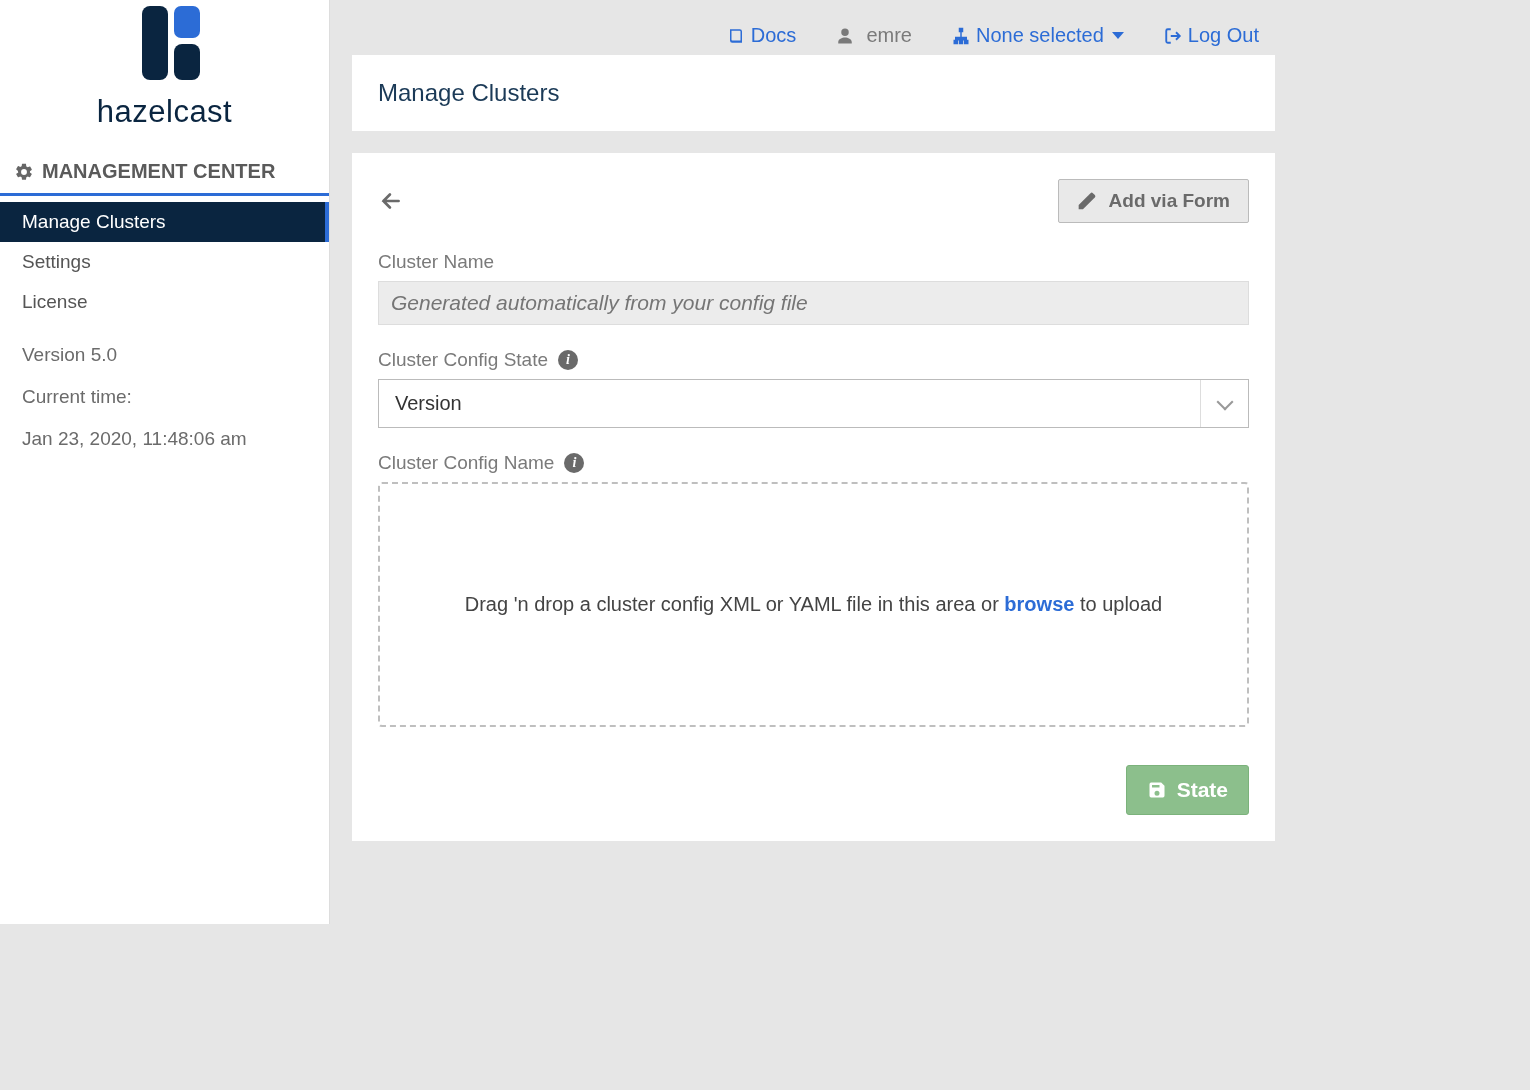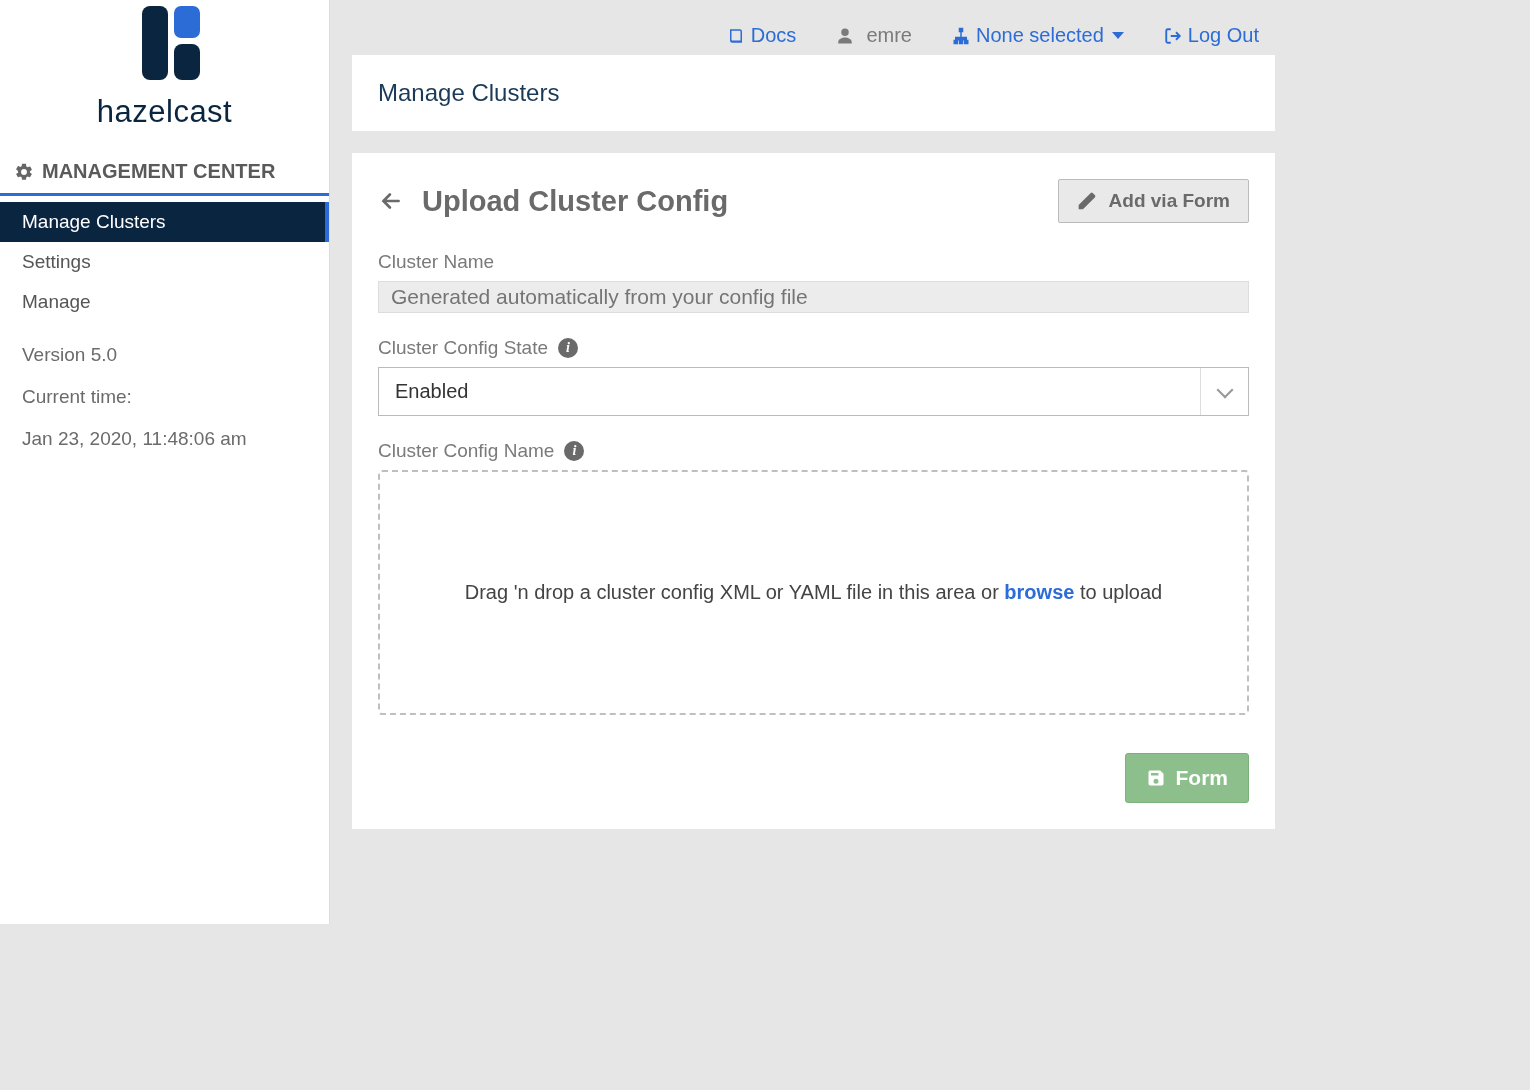--- a/index.html
+++ b/index.html
@@ -120,24 +120,25 @@
   width: 20px; height: 20px; border-radius: 50%;
   background: #6a6a6a; color: #fff;
   font-size: 14px; font-weight: 700; font-style: italic;
   display: inline-flex; align-items: center; justify-content: center;
   font-family: Georgia, serif;
 }
 .input-readonly {
   width: 100%;
   background: #ececec;
   border: 1px solid #ddd;
-  padding: 3px 12px;
+  padding: 9px 12px;
   font-size: 21px;
   color: #6a6a6a;
   margin-bottom: 24px;
+  font-style: italic;
 }
 .select-box {
   width: 100%;
   border: 1px solid #bbb;
   display: flex;
   align-items: stretch;
   margin-bottom: 24px;
   cursor: pointer;
   background:#fff;
 }
@@ -193,21 +194,21 @@
     <span class="gear">
       <svg width="20" height="20" viewBox="0 0 24 24" fill="#666">
           <path d="M19.14 12.94a7.14 7.14 0 0 0 .05-.94 7.14 7.14 0 0 0-.05-.94l2.03-1.58a.5.5 0 0 0 .12-.64l-1.92-3.32a.5.5 0 0 0-.6-.22l-2.39.96a7.03 7.03 0 0 0-1.62-.94l-.36-2.54A.5.5 0 0 0 13.9 2h-3.84a.5.5 0 0 0-.5.42l-.36 2.54c-.58.24-1.12.55-1.62.94l-2.39-.96a.5.5 0 0 0-.6.22L2.67 8.48a.5.5 0 0 0 .12.64l2.03 1.58c-.03.31-.05.63-.05.94s.2.63.5.94L2.79 14.16a.5.5 0 0 0-.12.64l1.92 3.32c.13.22.39.31.6.22l2.39-.96c.5.39 1.04.7 1.62.94l.36 2.54c.4.24.25.42.5.42h3.84c.25 0 .46-.18.5-.42l.36-2.54c.58-.24 1.12-.55 1.62-.94l2.39.96c.21.09.47 0 .6-.22l1.92-3.32a.5.5 0 0 0-.12-.64l-2.03-1.58zM12 15.5A3.5 3.5 0 1 1 12 8.5a3.5 3.5 0 0 1 0 7z"></path>
         </svg>
     </span>
     <span>MANAGEMENT CENTER</span>
   </div>
 
   <div class="nav-item active">Manage Clusters</div>
   <div class="nav-item">Settings</div>
-  <div class="nav-item">Manage</div>
+  <div class="nav-item">License</div>
 
   <div class="side-meta">
     <div>Version 5.0</div>
     <div>
       <div>Current time:</div>
       <div style="margin-top:18px;">Jan 23, 2020, 11:48:06 am</div>
     </div>
   </div>
 </aside>
 
@@ -253,41 +254,40 @@
   </div>
 
   <div class="panel body">
     <div class="title-row">
       <div class="left">
         <span class="back-arrow">
           <svg width="26" height="26" viewBox="0 0 24 24" fill="none" stroke="#6a6a6a" stroke-width="2.5" stroke-linecap="round">
               <path d="M19 12H5M11 18l-6-6 6-6"></path>
             </svg>
         </span>
-        <span class="page-title">Upload Cluster Config</span>
       </div>
       <button class="btn">
         <span>
           <svg width="20" height="20" viewBox="0 0 24 24" fill="none" stroke="#6a6a6a" stroke-width="2">
               <path d="M3 17.25V21h3.75L17.81 9.94l-3.75-3.75L3 17.25zM20.71 7.04a1 1 0 0 0 0-1.41l-2.34-2.34a1 1 0 0 0-1.41 0l-1.83 1.83 3.75 3.75 1.83-1.83z" fill="#6a6a6a"></path>
             </svg>
         </span>
         <span>Add via Form</span>
       </button>
     </div>
 
     <div class="field-label">Cluster Name</div>
     <input class="input-readonly" readonly="" placeholder="Generated automatically from your config file" style="">
 
     <div class="field-label">
       <span>Cluster Config State</span>
       <span class="info-circle">i</span>
     </div>
     <div class="select-box">
-      <div class="val">Enabled</div>
+      <div class="val">Version</div>
       <div class="arrow-cell">
           <span class="chev"></span>
         </div>
     </div>
 
     <div class="field-label">
       <span>Cluster Config Name</span>
       <span class="info-circle">i</span>
     </div>
     <div class="dropzone">
@@ -296,17 +296,17 @@
       </div>
     </div>
 
     <div class="save-row">
       <button class="save-btn">
         <span>
           <svg width="20" height="20" viewBox="0 0 24 24" fill="#fff">
               <path d="M17 3H5a2 2 0 0 0-2 2v14a2 2 0 0 0 2 2h14a2 2 0 0 0 2-2V7l-4-4zM12 19a3 3 0 1 1 0-6 3 3 0 0 1 0 6zm3-10H6V6h9v3z"></path>
             </svg>
         </span>
-        <span>Form</span>
+        <span>State</span>
       </button>
     </div>
   </div>
 </main>
 
 </body></html>

